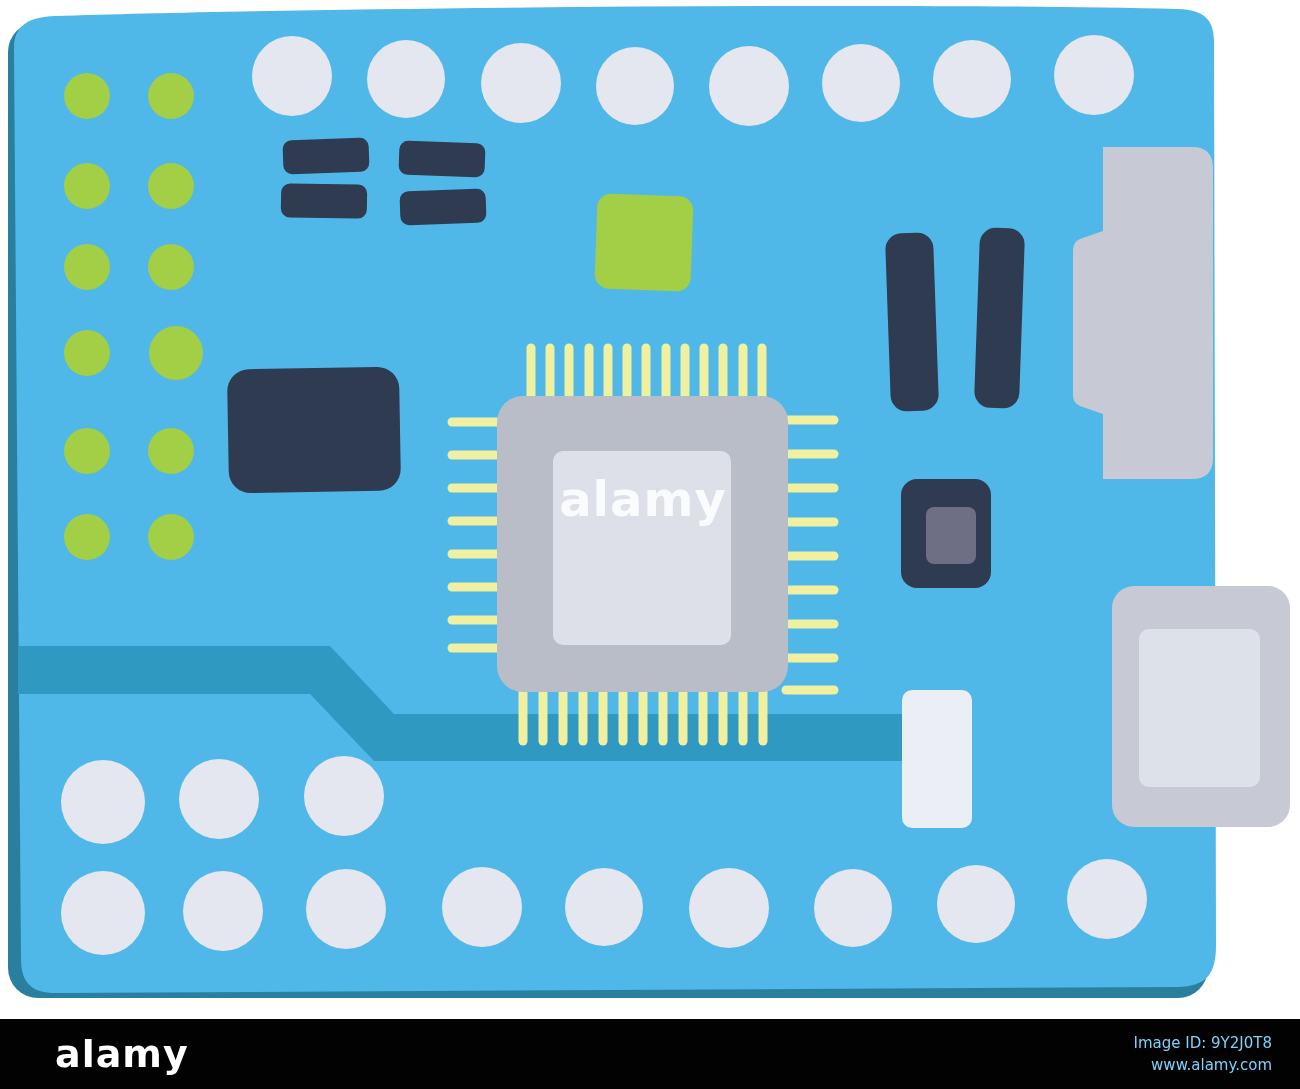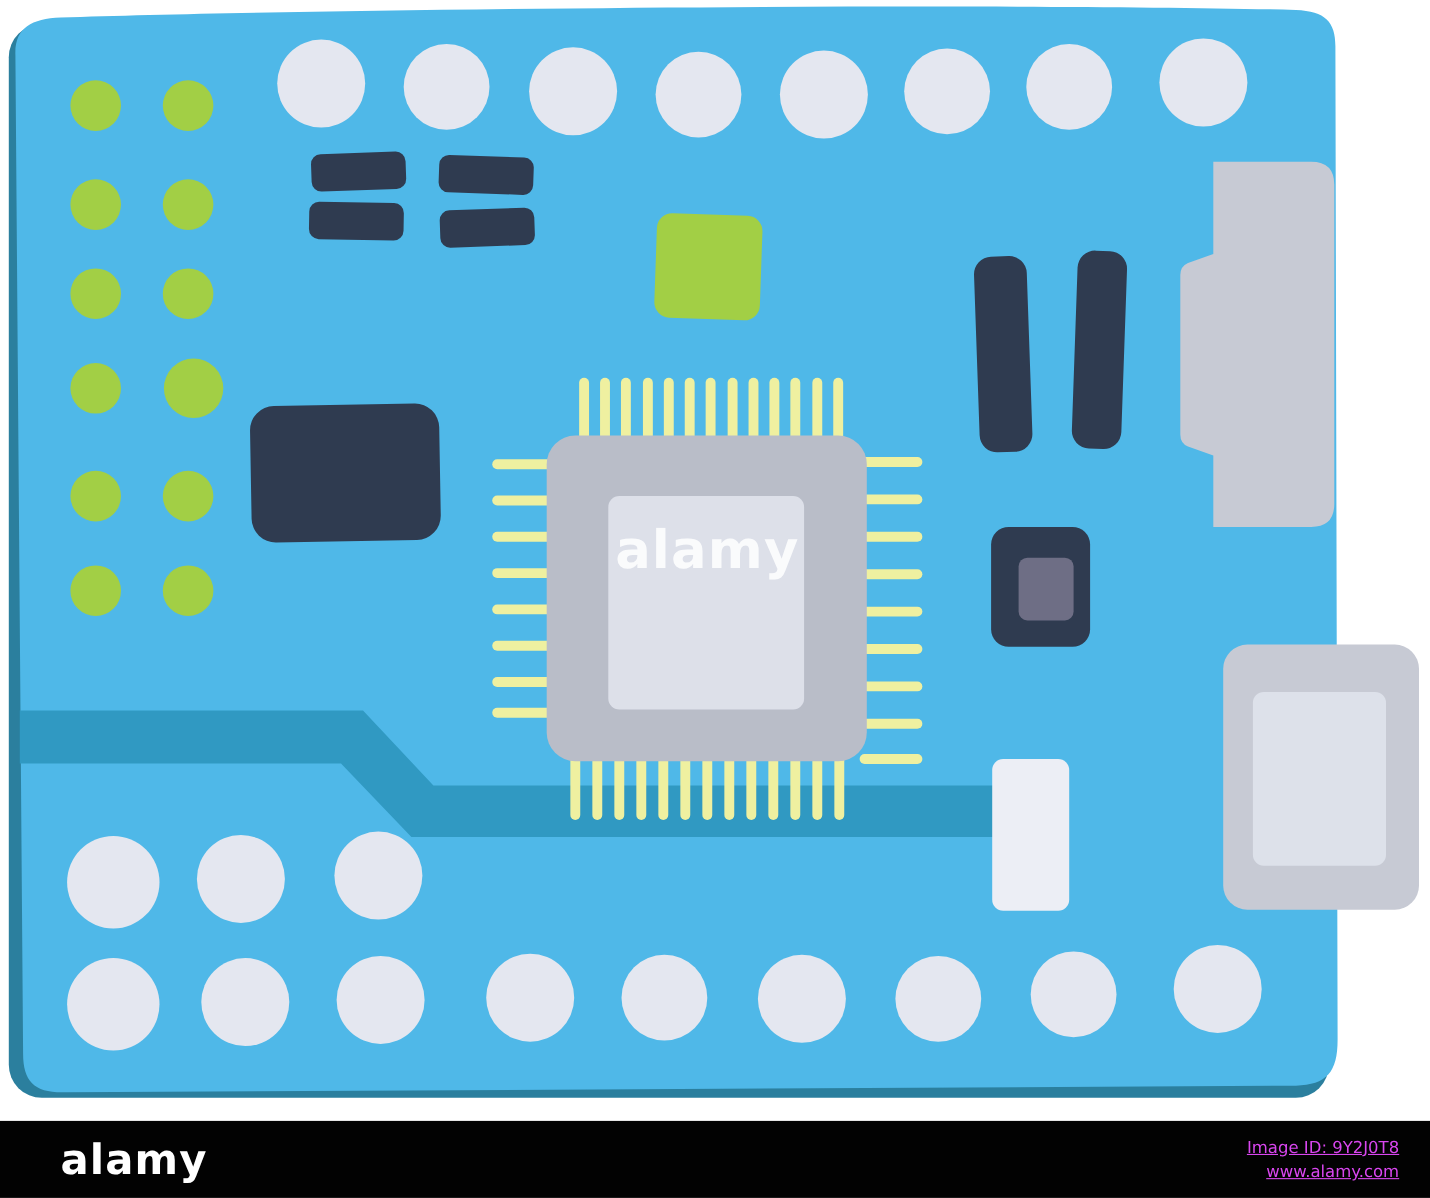--- a/index.html
+++ b/index.html
@@ -63,24 +63,23 @@
   }
   .footer-logo {
     color: #ffffff;
     font-size: 38px;
     font-weight: 700;
     letter-spacing: 1px;
     line-height: 1;
   }
   .footer-meta {
     text-align: right;
-    color: #d946ef;
+    color: #7dd3fc;
     font-size: 15px;
     line-height: 1.5;
-    text-decoration: underline;
   }
 </style>
 </head>
 <body>
 
 <div class="stage">
 
   <svg width="1300" height="1089" viewBox="0 0 1300 1089">
 
     <rect class="c-edge" x="8" y="22" width="1200" height="976" rx="30"></rect>

